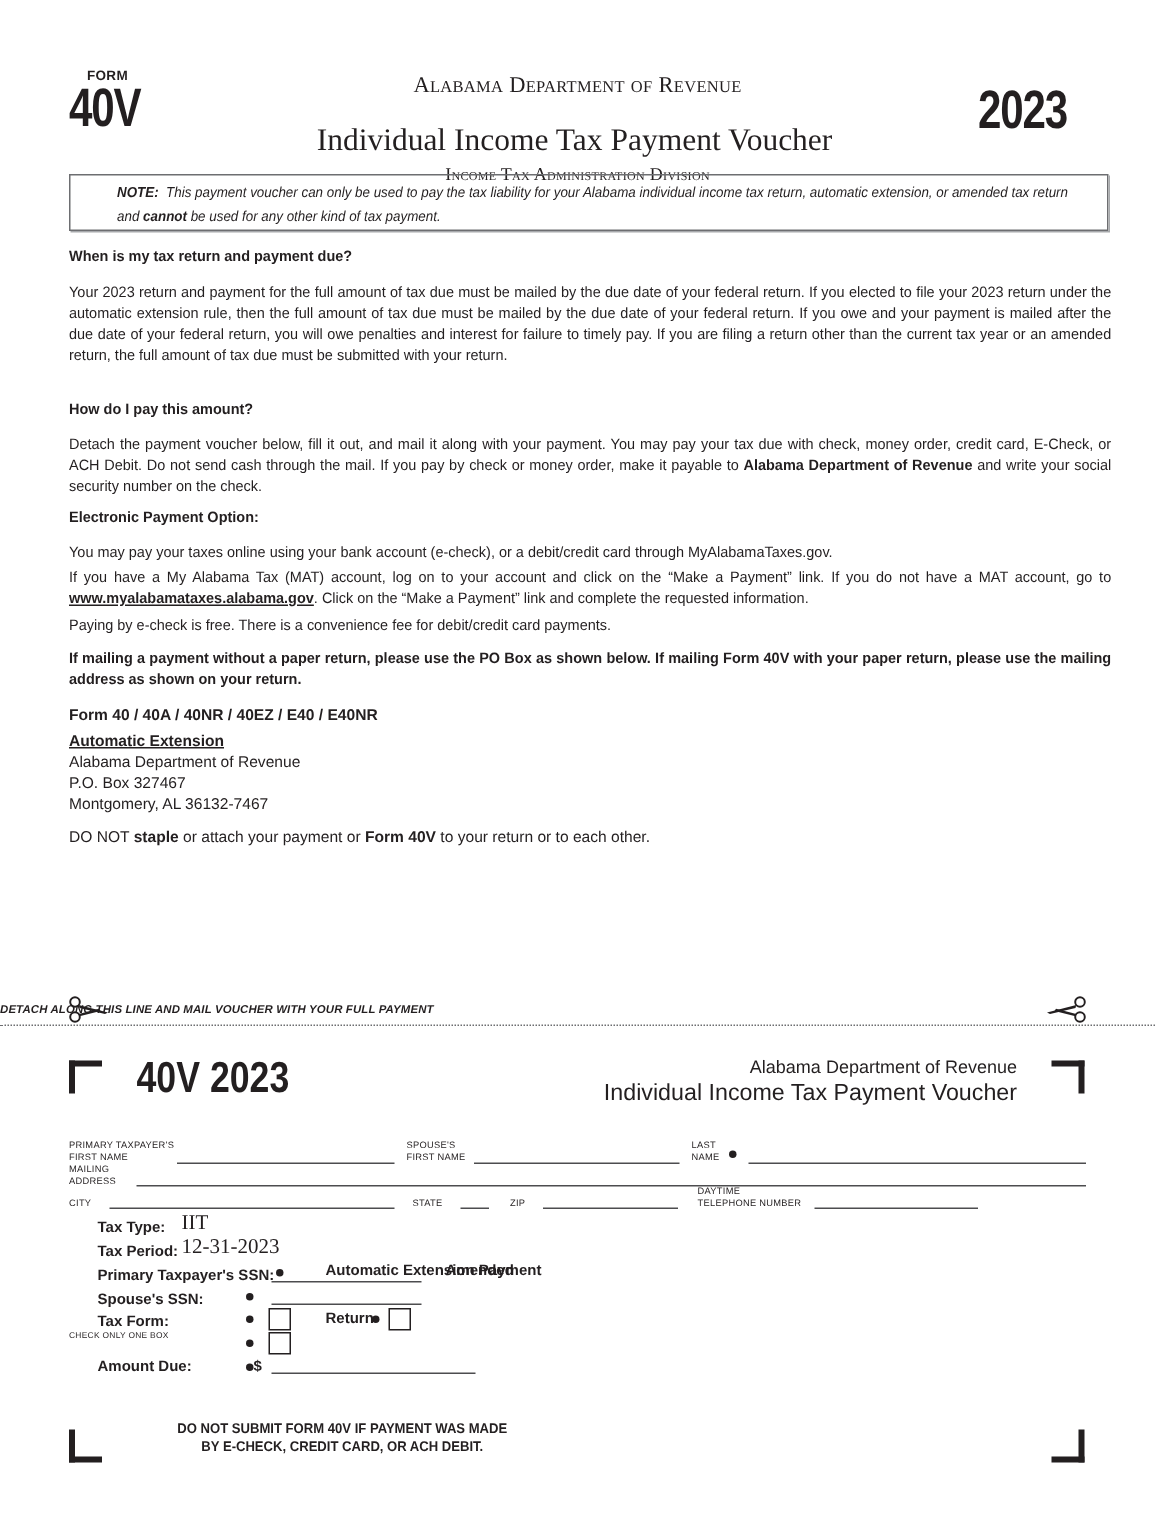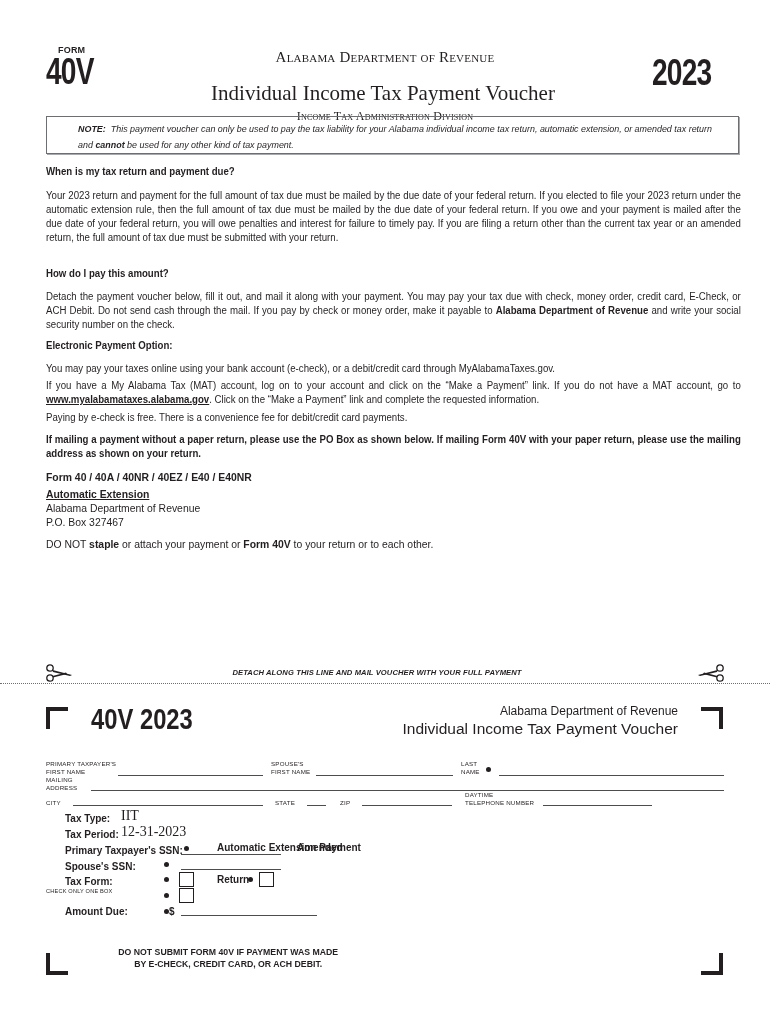--- a/index.html
+++ b/index.html
@@ -23,21 +23,21 @@
   .body-block { left: 46px; width: 695px; font-size: 10px; line-height: 14px; text-align: justify; transform: scaleX(0.965); transform-origin: left top; width: 720px; }
   .heading { left: 46px; font-size: 10px; font-weight: bold; transform: scaleX(0.965); transform-origin: left top; }
   .url { font-weight: bold; text-decoration: underline; }
 
   .addr { left: 46px; font-size: 10.4px; line-height: 14px; }
   .addr .bold { font-weight: bold; }
   .addr .uline { text-decoration: underline; }
 
   
   .dots { left: 0; top: 683px; width: 770px; height: 0; border-top: 1.5px dotted #6d6e71; }
-  .detach-text { left: 0; width: 754px; top: 668px; text-align: center; font-size: 7.6px; font-weight: bold; font-style: italic; letter-spacing: 0.1px; }
+  .detach-text { left: 0; width: 754px; top: 668px; text-align: left; font-size: 7.6px; font-weight: bold; font-style: italic; letter-spacing: 0.1px; }
   .scissor { top: 660px; width: 30px; height: 26px; }
 
   
   .corner { width: 22px; height: 22px; border-color: #231f20; border-style: solid; border-width: 0; }
   .c-tl { left: 46px; top: 707px; border-top-width: 4px; border-left-width: 4px; }
   .c-tr { left: 701px; top: 707px; border-top-width: 4px; border-right-width: 4px; }
   .c-bl { left: 46px; top: 953px; border-bottom-width: 4px; border-left-width: 4px; }
   .c-br { left: 701px; top: 953px; border-bottom-width: 4px; border-right-width: 4px; }
 
   .v-title { left: 91px; top: 705px; font-size: 29px; font-weight: bold; transform: scaleX(0.82); transform-origin: left top; line-height: 1; }
@@ -89,20 +89,21 @@
   <span class="url">www.myalabamataxes.alabama.gov</span><span>. Click on the “Make a Payment” link and complete the requested information.</span>
 </div>
 <div class="abs body-block" style="top:411px;">Paying by e-check is free. There is a convenience fee for debit/credit card payments.</div>
 <div class="abs body-block" style="top:433px; font-weight:bold;">If mailing a payment without a paper return, please use the PO Box as shown below. If mailing Form 40V with your paper return, please use the mailing address as shown on your return.</div>
 
 <div class="abs addr" style="top:471px;">
   <div class="bold">Form 40 / 40A / 40NR / 40EZ / E40 / E40NR</div>
   <div class="bold uline" style="margin-top:3px;">Automatic Extension</div>
   <div>Alabama Department of Revenue</div>
   <div>P.O. Box 327467</div>
+  <div>Montgomery, AL 36132-7467</div>
   <div style="margin-top:8px;">
     <span>DO NOT</span>
     <b>staple</b>
     <span>or attach your payment or</span>
     <b>Form 40V</b>
     <span>to your return or to each other.</span>
   </div>
 </div>
 
 <div class="abs scissor" style="left:44px;">

